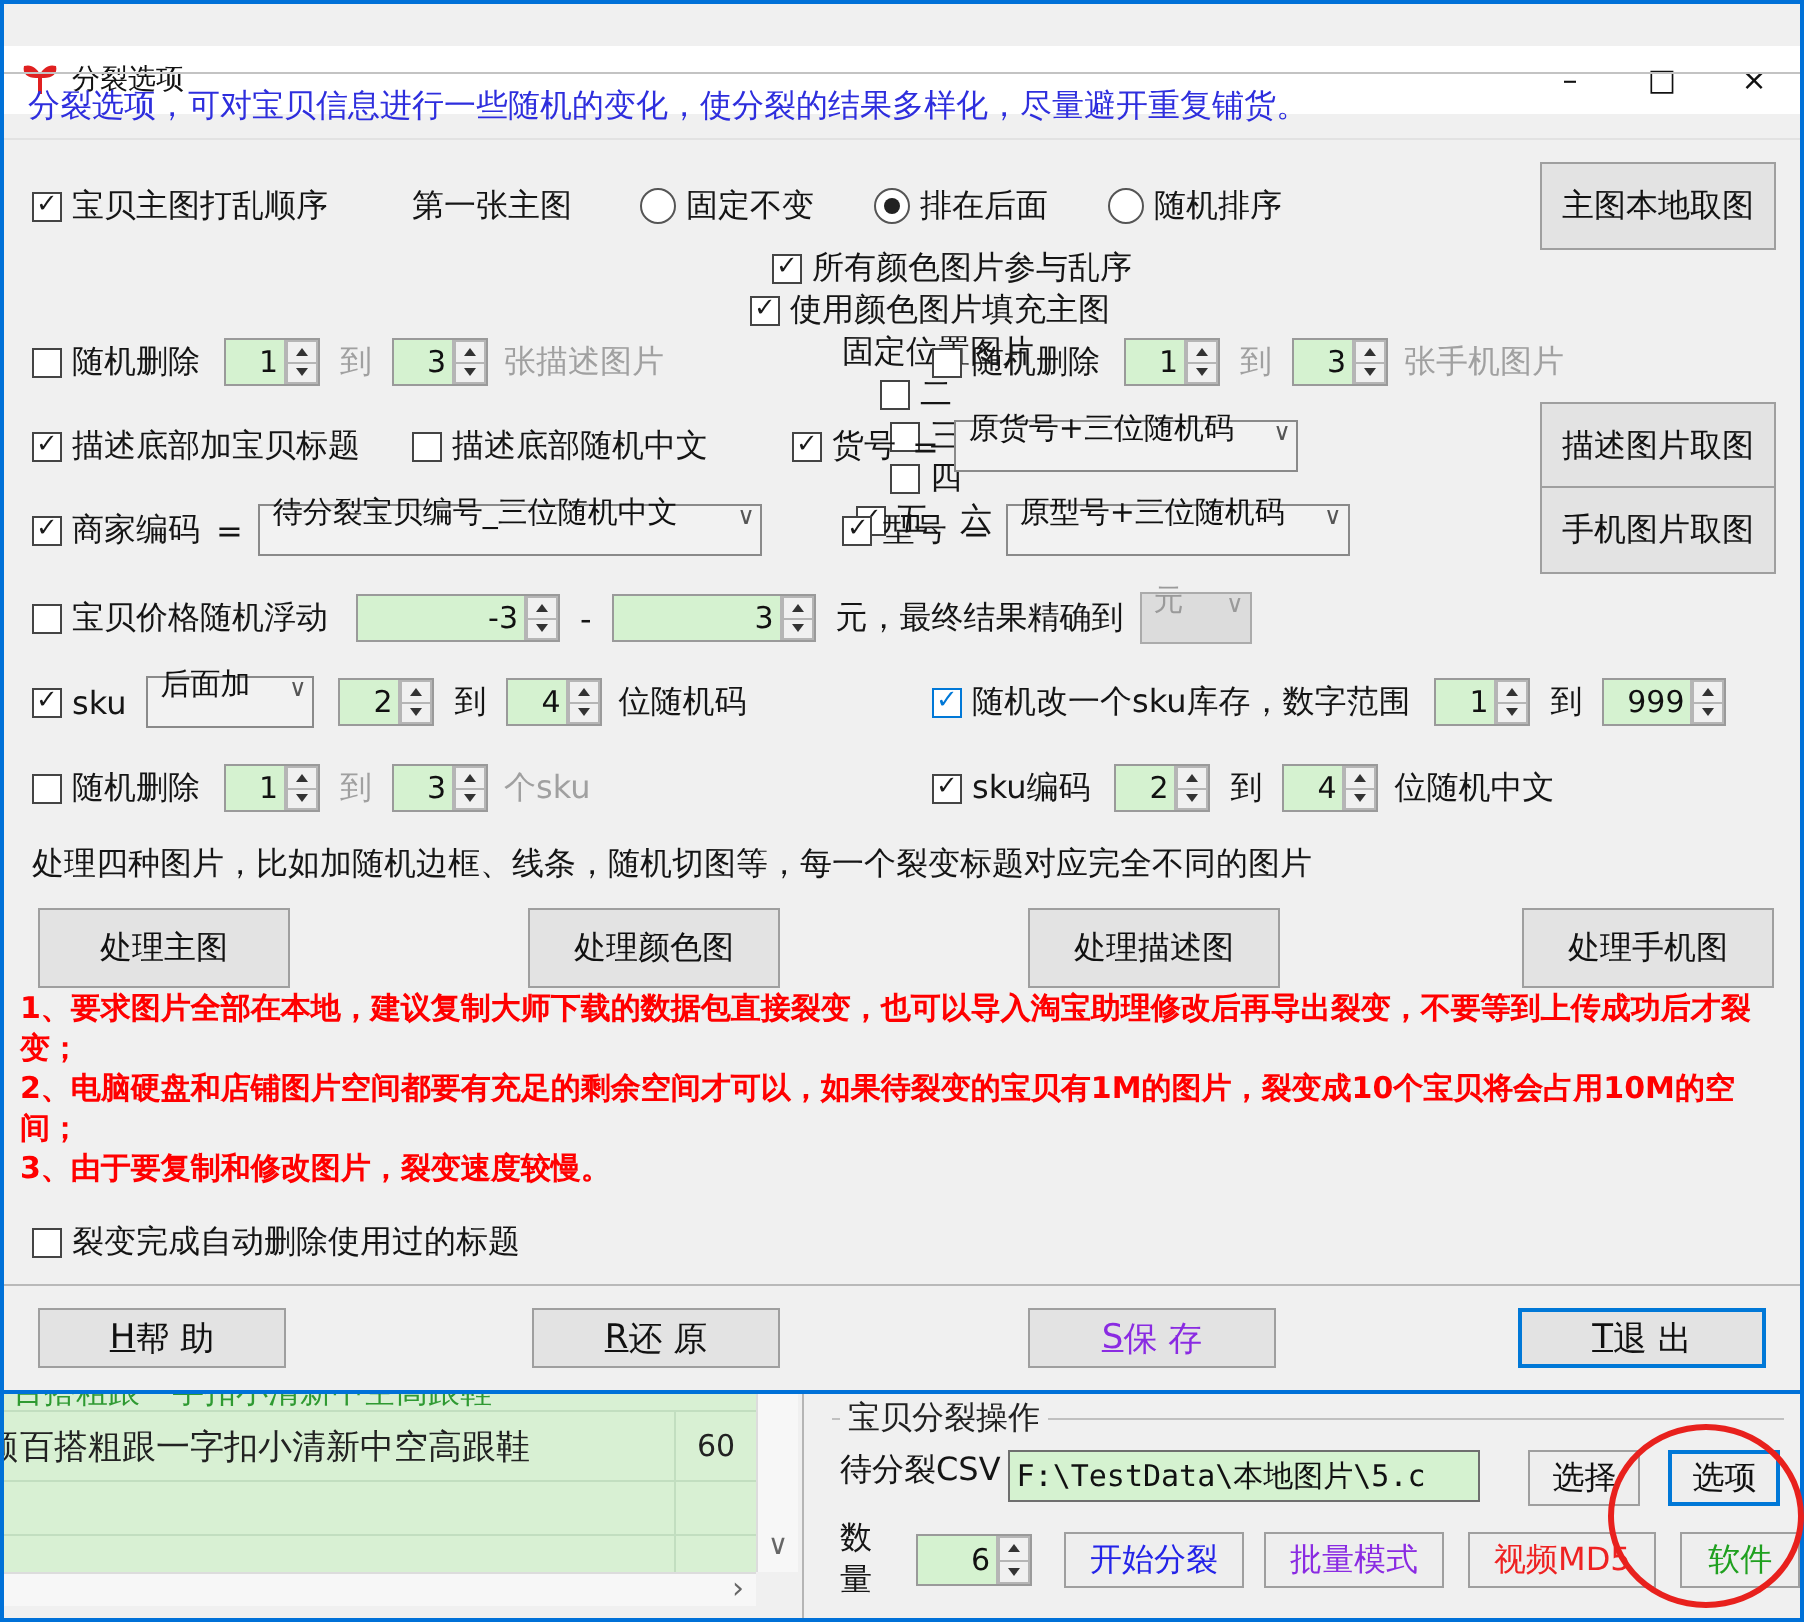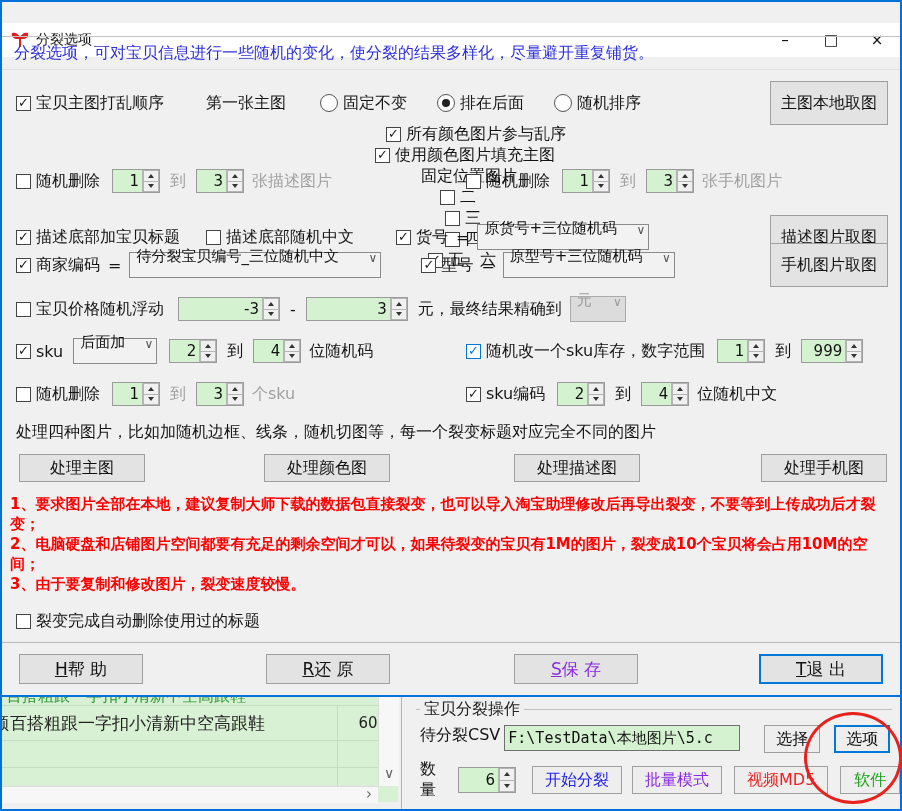--- a/index.html
+++ b/index.html
@@ -45,32 +45,32 @@
   .chev{margin-left:4px;flex:none;}
   .chev::before{content:"∨";font-size:12px;color:#555;}
   .combo.disabled{background:#dcdcdc;border-color:#ababab;}
   .combo.disabled .combo-val{color:#9a9a9a;}
   .combo.disabled .chev::before{color:#9a9a9a;}
 
   .btn{display:inline-flex;align-items:center;justify-content:center;background:#e3e3e3;border:1px solid #9f9f9f;font-size:16px;color:#111;height:44px;box-sizing:border-box;padding:0 10px;white-space:nowrap;}
   .btn.right{position:absolute;right:0;}
 
   .note-line{position:absolute;left:14px;top:420px;font-size:16px;color:#151515;}
-  .pbtn{position:absolute;top:452px;width:126px;height:28px;}
+  .pbtn{position:absolute;top:452px;width:126px;height:40px;}
   .warns{position:absolute;left:8px;top:492px;width:884px;font-size:15px;line-height:20px;color:#ff0000;font-weight:bold;}
   .warns div{margin:0;}
   .sep{position:absolute;left:0;top:640px;width:100%;border-top:1px solid #b9b9b9;}
   .fbtn{position:absolute;top:652px;width:124px;height:30px;font-size:17px;}
   .hot{text-decoration:underline;}
   .fbtn.focus{border:2px solid #0078d7;}
   .purple{color:#8a2be2;}
 
   
   .bottom{position:absolute;left:0;top:697px;width:898px;height:112px;border-left:2px solid #0071d8;border-right:2px solid #0071d8;border-bottom:2px solid #0071d8;background:#f0f0f0;}
-  .btable{position:absolute;left:0;top:0;width:376px;height:105px;background:#d8f0d3;overflow:hidden;padding-left:20px;}
+  .btable{position:absolute;left:0;top:0;width:376px;height:105px;background:#d8f0d3;overflow:hidden;}
   .clip-row{position:absolute;left:0;top:0;width:100%;height:8px;overflow:hidden;border-bottom:1px solid #c2dec0;color:#2f9a32;font-size:16px;}
   .clip-row span{position:relative;top:-11px;display:block;padding-left:4px;white-space:nowrap;}
   .trow{position:absolute;left:0;width:100%;display:flex;}
   .tcell-title{width:336px;box-sizing:border-box;border-right:1px solid #c2dec0;font-size:17px;color:#222;display:flex;align-items:center;overflow:hidden;white-space:nowrap;}
   .tcell-val{flex:1;display:flex;align-items:center;justify-content:center;font-size:15px;color:#222;}
   .clipchar{display:inline-block;width:8px;overflow:hidden;flex:none;}
   .clipchar span{display:inline-block;margin-left:-10px;white-space:nowrap;}
   .vscroll{position:absolute;left:376px;top:0;width:20px;height:89px;background:#f7f7f7;border-left:1px solid #dcdcdc;}
   .vscroll .ar{position:absolute;left:0;width:100%;bottom:6px;text-align:center;color:#666;font-size:14px;line-height:14px;}
   .hscroll{position:absolute;left:0;top:89px;width:376px;height:16px;background:#f7f7f7;border-top:1px solid #dcdcdc;}
@@ -200,21 +200,21 @@
           <span class="spin-val">3</span>
           <span class="spin-btns">
               <span class="su"></span>
               <span class="sd"></span>
             </span>
         </span>
         <span class="lbl dis" style="margin-left:8px;">张手机图片</span>
       </span>
     </div>
 
-    <div class="row" style="top:220px;">
+    <div class="row" style="top:206px;">
       <span class="item">
         <span class="cb on"></span>
         <span class="lbl">描述底部加宝贝标题</span>
       </span>
       <span class="item" style="margin-left:26px;">
         <span class="cb"></span>
         <span class="lbl">描述底部随机中文</span>
       </span>
       <span class="item" style="margin-left:42px;">
         <span class="cb on"></span>

